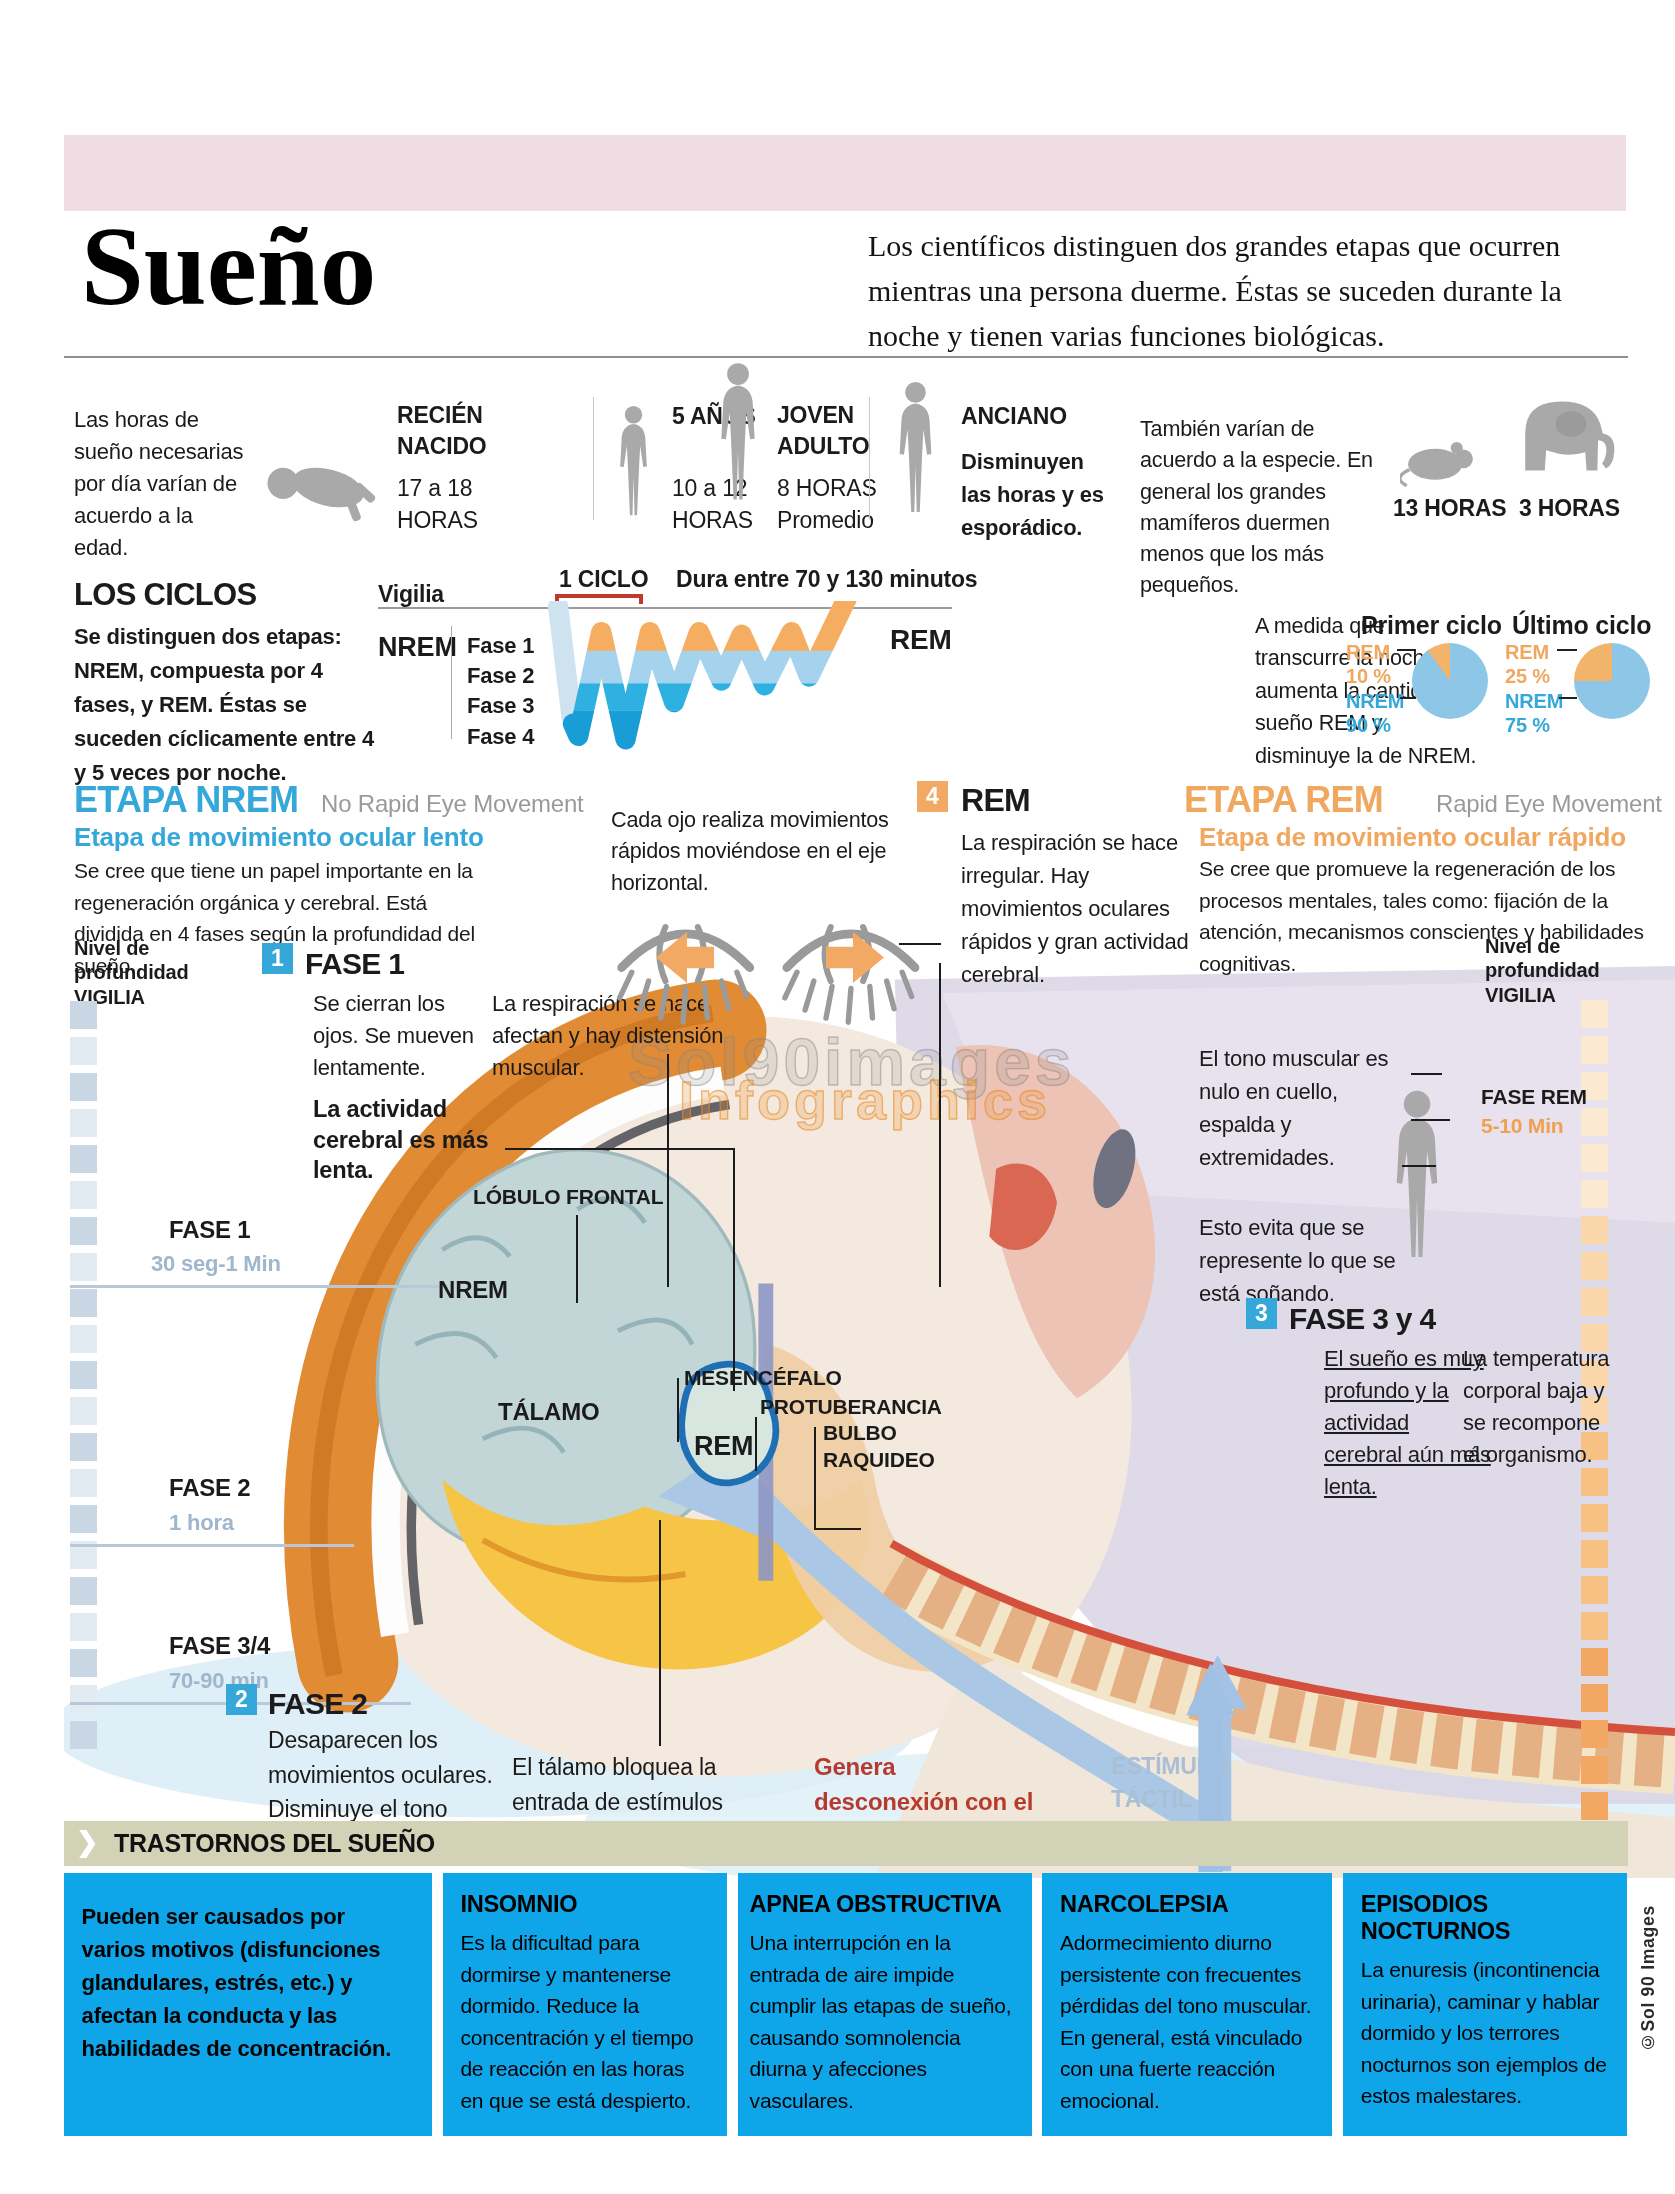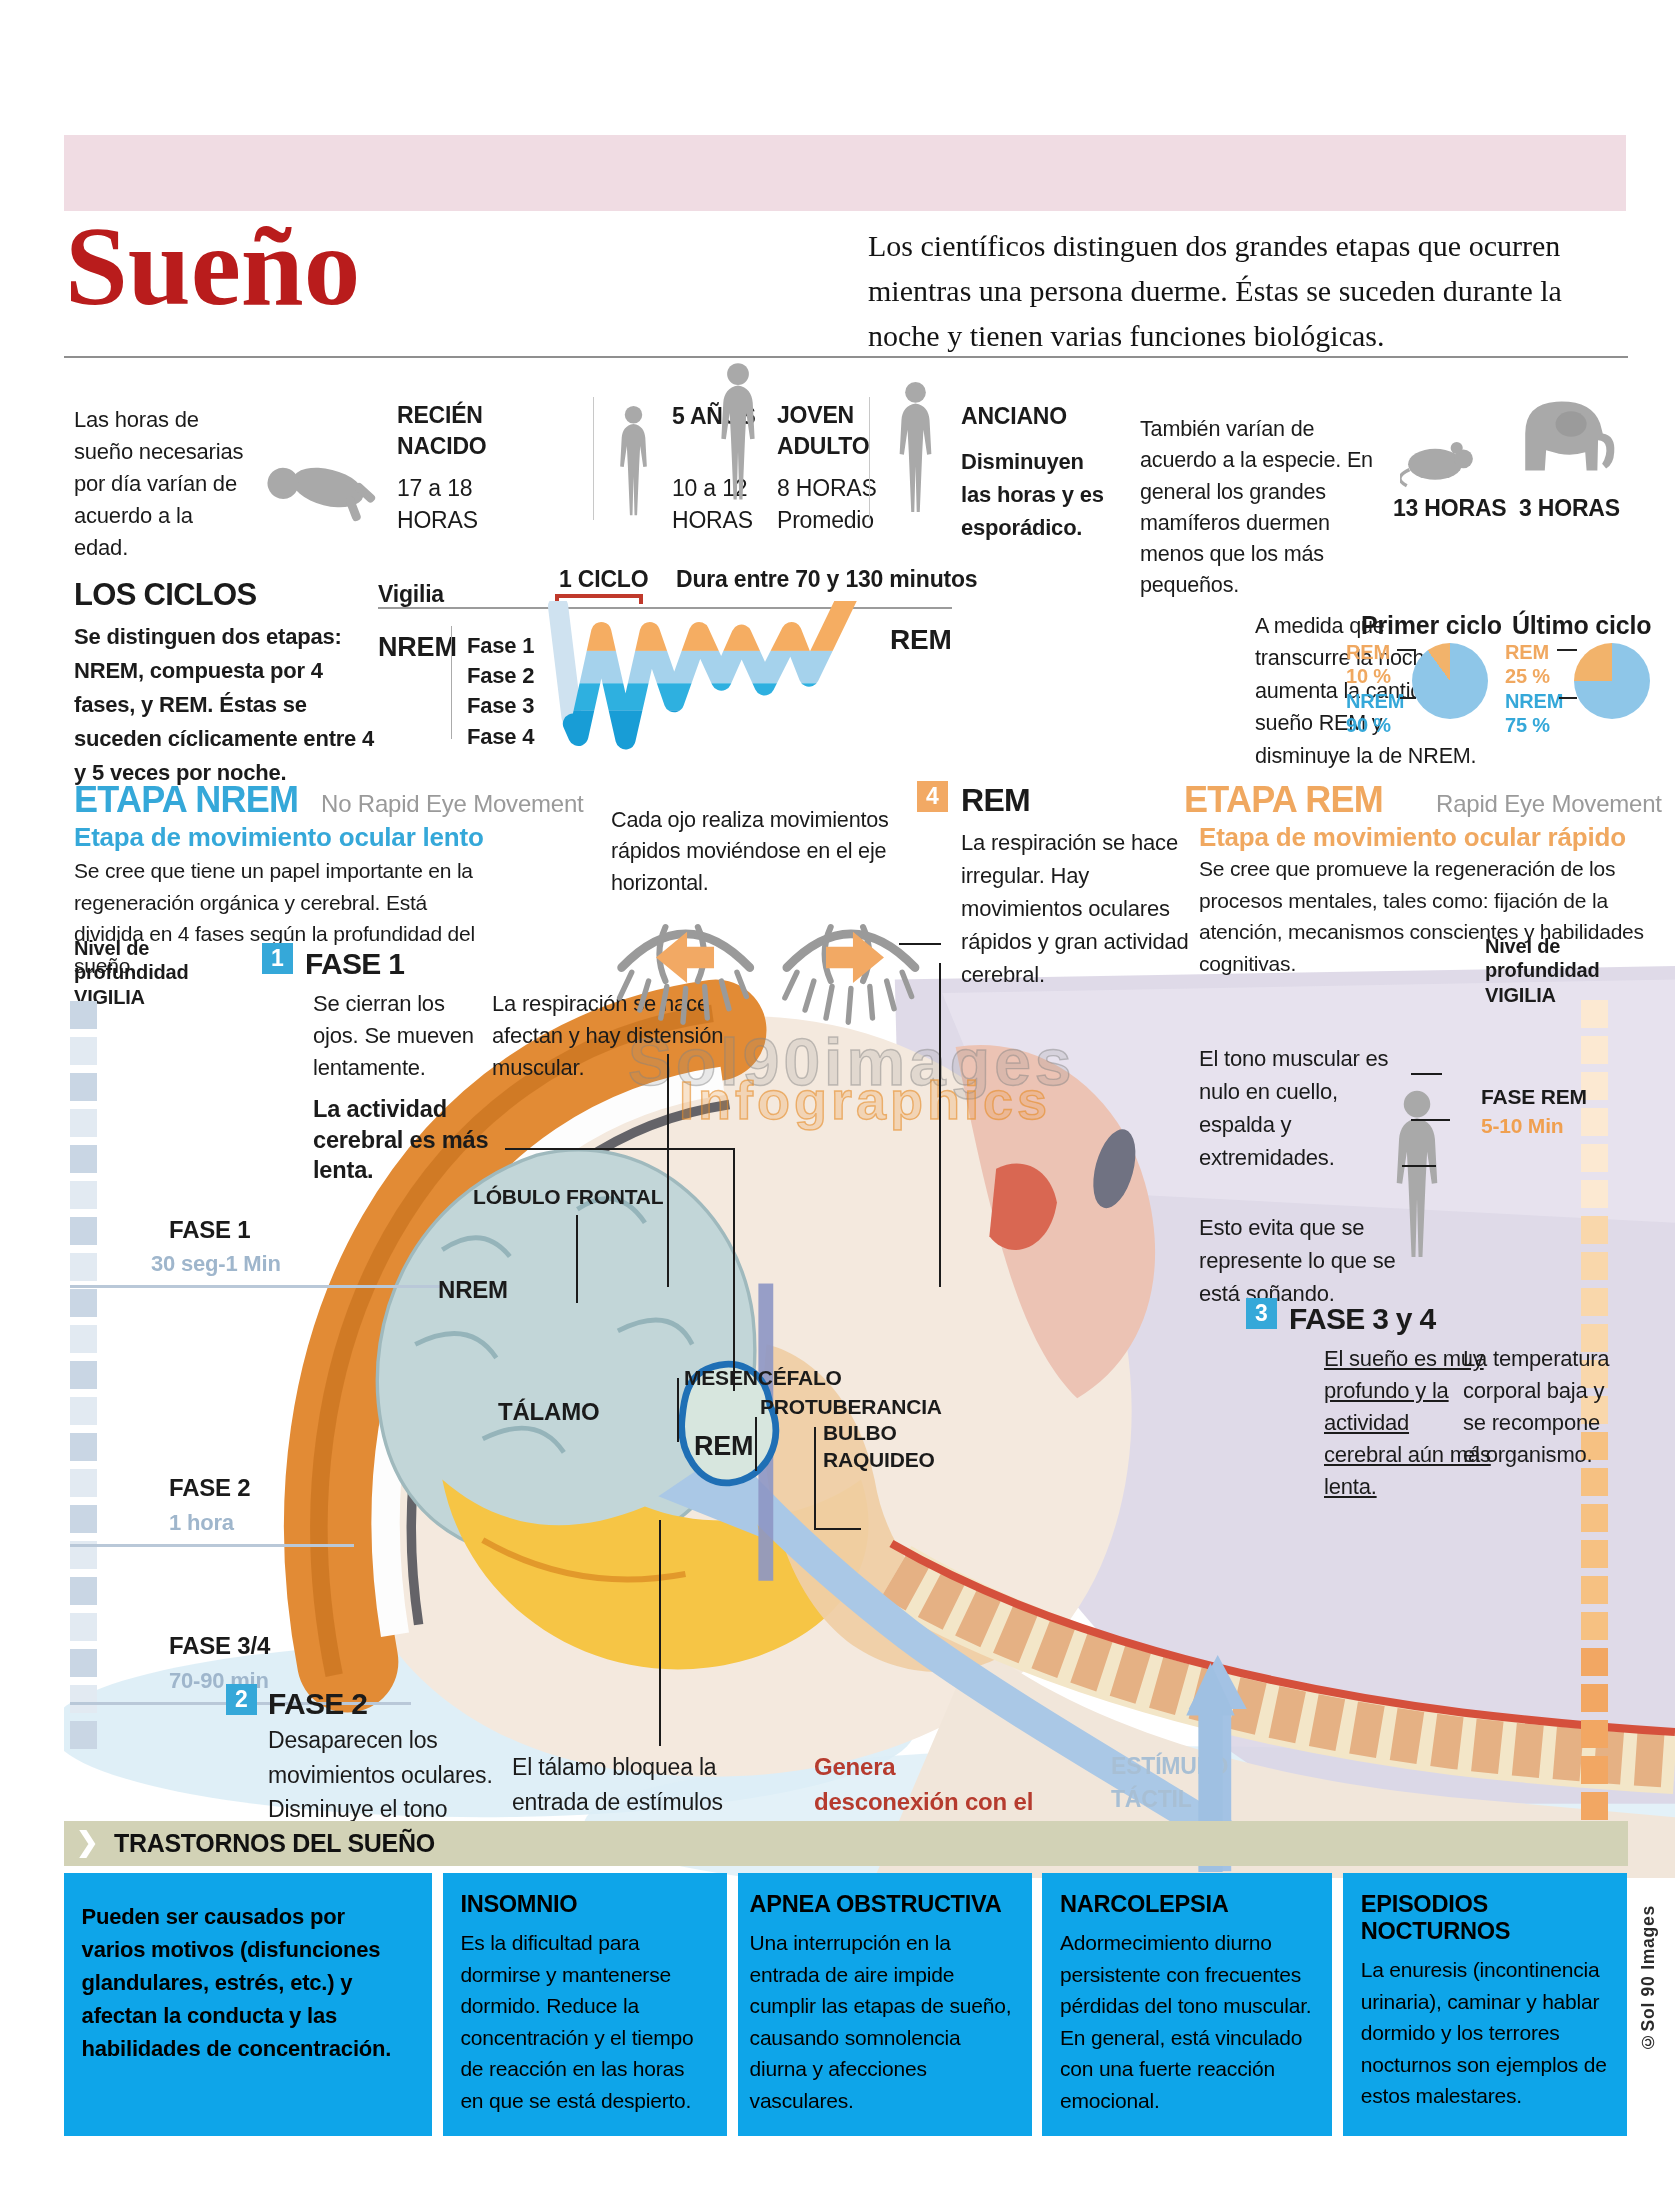--- a/index.html
+++ b/index.html
@@ -49,21 +49,21 @@
     <defs>
       <symbol id="person" viewBox="0 0 100 230">
         <circle cx="50" cy="19" r="17"></circle>
         <path d="M50,37 C35,39 28,50 27,64 L24,120 L31,121 L37,80 L39,118 L43,215 L48,215 L50,140 L52,215 L57,215 L61,118 L63,80 L69,121 L76,120 L73,64 C72,50 65,39 50,37 Z"></path>
       </symbol>
     </defs>
   </svg>
 
   <div style="position:absolute;left:64px;top:135px;width:1562px;height:76px;background:#f0dce3;"></div>
 
-  <div class="txt serif b" style="left:65px;top:209px;font-size:113px;line-height:1;color:#b91c1c;">Sueño</div>
+  <div class="txt serif b" style="left:81px;top:209px;font-size:113px;line-height:1;color:#000000;">Sueño</div>
   <div class="txt serif" style="left:868px;top:223px;width:767px;font-size:30px;line-height:1.5;color:#141414;">Los científicos distinguen dos grandes etapas que ocurren mientras una persona duerme. Éstas se suceden durante la noche y tienen varias funciones biológicas.</div>
   <div class="grayline" style="left:64px;top:356px;width:1564px;height:2px;background:#8f8f8f;"></div>
 
   <div class="txt" style="left:74px;top:404px;width:172px;font-size:22px;">Las horas de sueño necesarias por día varían de acuerdo a la edad.</div>
 
   <svg style="position:absolute;left:260px;top:442px" width="132" height="81" viewBox="0 0 195 120">
     <g fill="#a9a9a9" transform="rotate(14 95 60)">
       <ellipse cx="102" cy="66" rx="54" ry="27"></ellipse>
       <circle cx="36" cy="76" r="23"></circle>
       <rect x="140" y="50" width="36" height="13" rx="6" transform="rotate(28 150 56)"></rect>

